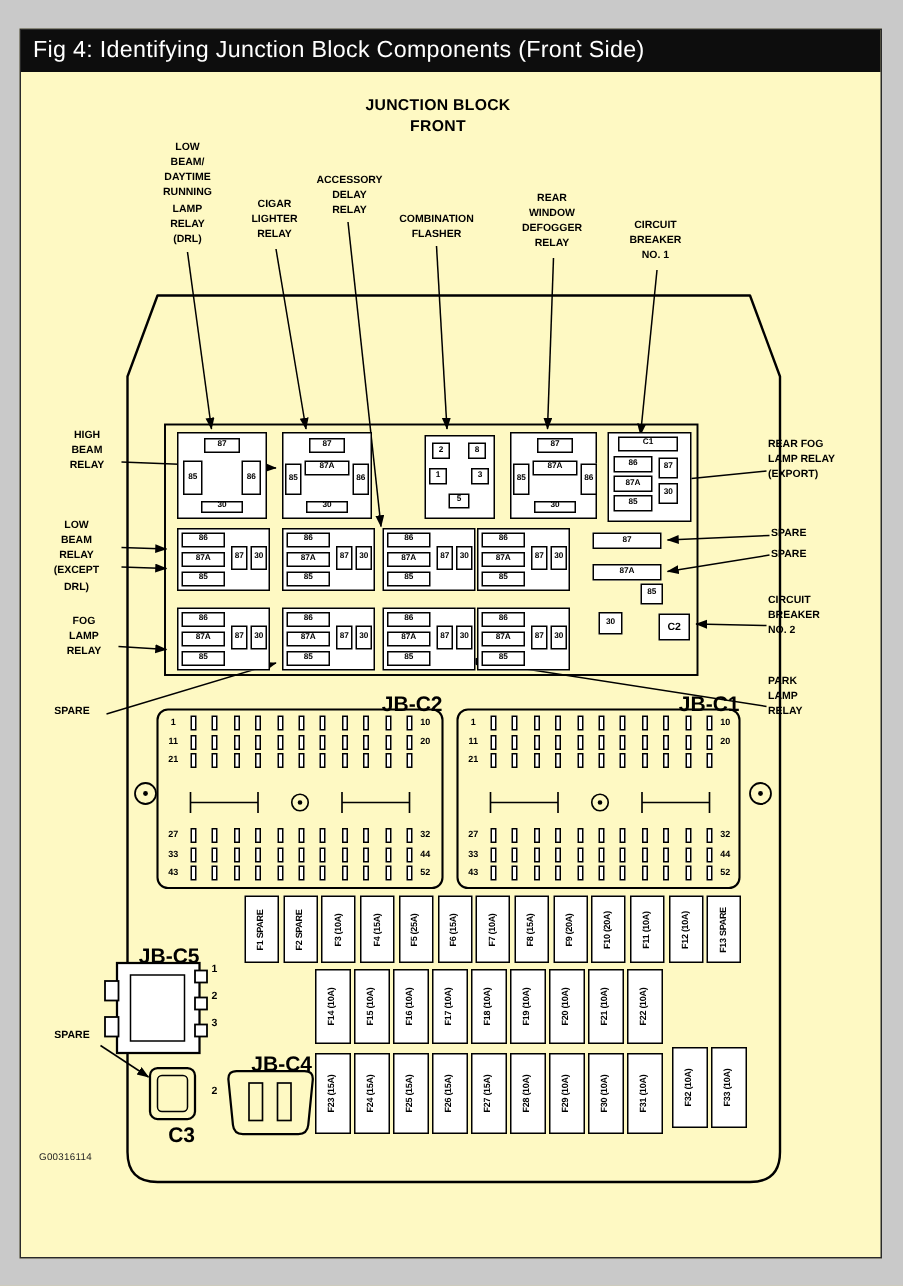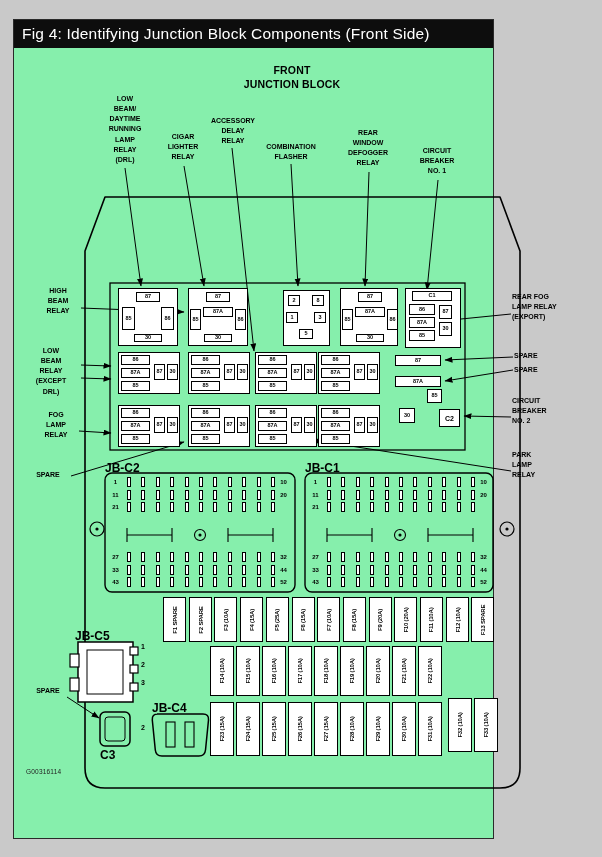--- a/index.html
+++ b/index.html
@@ -1,19 +1,19 @@
 <!DOCTYPE html>
 <html><head>
 <meta charset="utf-8">
 <style>
   * { margin:0; padding:0; box-sizing:border-box; }
   html,body { width:602px; height:857px; }
   body { background:#c9c9c9; font-family:"Liberation Sans","DejaVu Sans",sans-serif; color:#000; }
   .page { position:relative; width:602px; height:857px; background:#c9c9c9; overflow:hidden; outline:1px solid #9a9a9a; }
-  .frame { position:absolute; left:13px; top:19px; width:481px; height:820px; background:#86efac; border:1px solid #2a2a2a; }
+  .frame { position:absolute; left:13px; top:19px; width:575px; height:820px; background:#fef9c3; border:1px solid #2a2a2a; }
   .titlebar { position:absolute; left:0; top:0; right:0; height:28px; background:#0d0d0d; color:#fff;
               display:flex; align-items:center; padding:0 8px; font-size:15.5px; letter-spacing:.2px; z-index:5; }
   .diagram { position:absolute; left:0; top:0; width:573px; height:818px; }
   .overlay { position:absolute; left:0; top:0; width:573px; height:818px; }
 
   .heading { position:absolute; left:178px; top:44px; width:200px; text-align:center;
              font-weight:700; font-size:10.5px; line-height:1.3; letter-spacing:.2px; }
 
   .callout { position:absolute; font-size:7px; font-weight:700; line-height:1.45; text-align:center; white-space:pre-line; }
   .callout.la { text-align:left; }
@@ -38,21 +38,21 @@
   .pin { position:absolute; border:1px solid #000; background:#fff; display:flex; align-items:center; justify-content:center;
          font-size:5.5px; font-weight:700; line-height:1; }
   .pin-c2 { font-size:7px; }
 
   .fuse { position:absolute; border:1.2px solid #000; background:#fff; display:flex; align-items:center; justify-content:center; overflow:hidden; }
   .fuse span { transform:rotate(-90deg); white-space:nowrap; font-size:6px; font-weight:700; letter-spacing:-.2px; }
 
   .cnum { position:absolute; font-size:6px; font-weight:700; display:flex; align-items:center; justify-content:center; line-height:1; }
   .slot { position:absolute; border:1px solid #000; background:#fff; }
 
-  .clabel { position:absolute; font-size:12px; font-weight:700; text-align:left; }
+  .clabel { position:absolute; font-size:14px; font-weight:700; text-align:right; }
   .lbl-jbc2{left:91px;top:441px;width:190px;}
   .lbl-jbc1{left:291px;top:441px;width:188px;}
   .lbl-jbc5{left:61px;top:609px;width:58px;}
   .lbl-jbc4{left:138px;top:681px;width:56px;}
   .lbl-c3{left:86px;top:728px;width:30px;}
 
   .pinnum { position:absolute; font-size:7px; font-weight:700; }
   .p-jbc5-1{left:127px;top:623px;} .p-jbc5-2{left:127px;top:641px;} .p-jbc5-3{left:127px;top:659px;}
   .p-jbc4-2{left:127px;top:704px;} .p-jbc4-1{left:198px;top:704px;}
 
@@ -145,22 +145,22 @@
             <line x1="497" y1="294" x2="437" y2="300" class="arrow"></line>
             <line x1="499" y1="337" x2="431" y2="340" class="arrow"></line>
             <line x1="499" y1="350" x2="431" y2="361" class="arrow"></line>
             <line x1="497" y1="397" x2="450" y2="396" class="arrow"></line>
             <line x1="497" y1="451" x2="298" y2="420" class="arrow"></line>
             <line x1="53" y1="677" x2="85" y2="698" class="arrow"></line>
           </g>
       </svg>
 
       <div class="heading">
+        <div>JUNCTION BLOCK</div>
         <div>FRONT</div>
-        <div>JUNCTION BLOCK</div>
       </div>
 
       <div class="callout co-drl">LOW
 BEAM/
 DAYTIME
 RUNNING
 LAMP
 RELAY
 (DRL)</div>
       <div class="callout co-cigar">CIGAR

